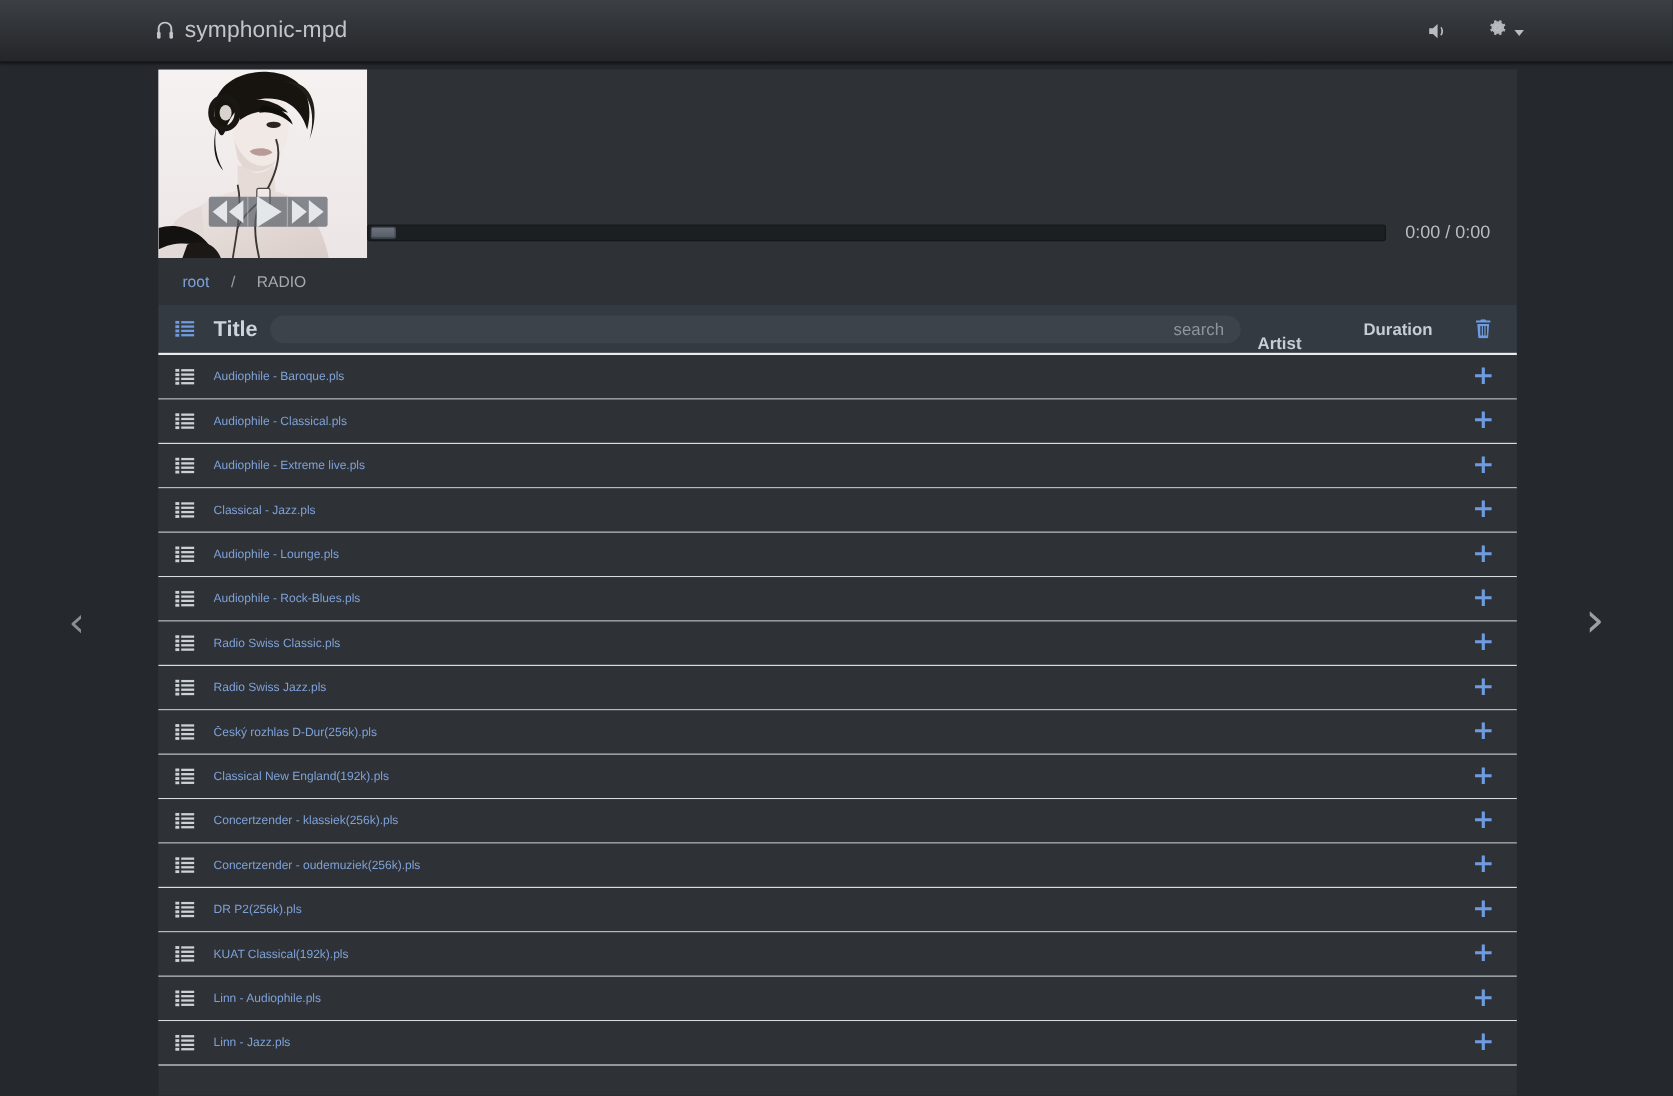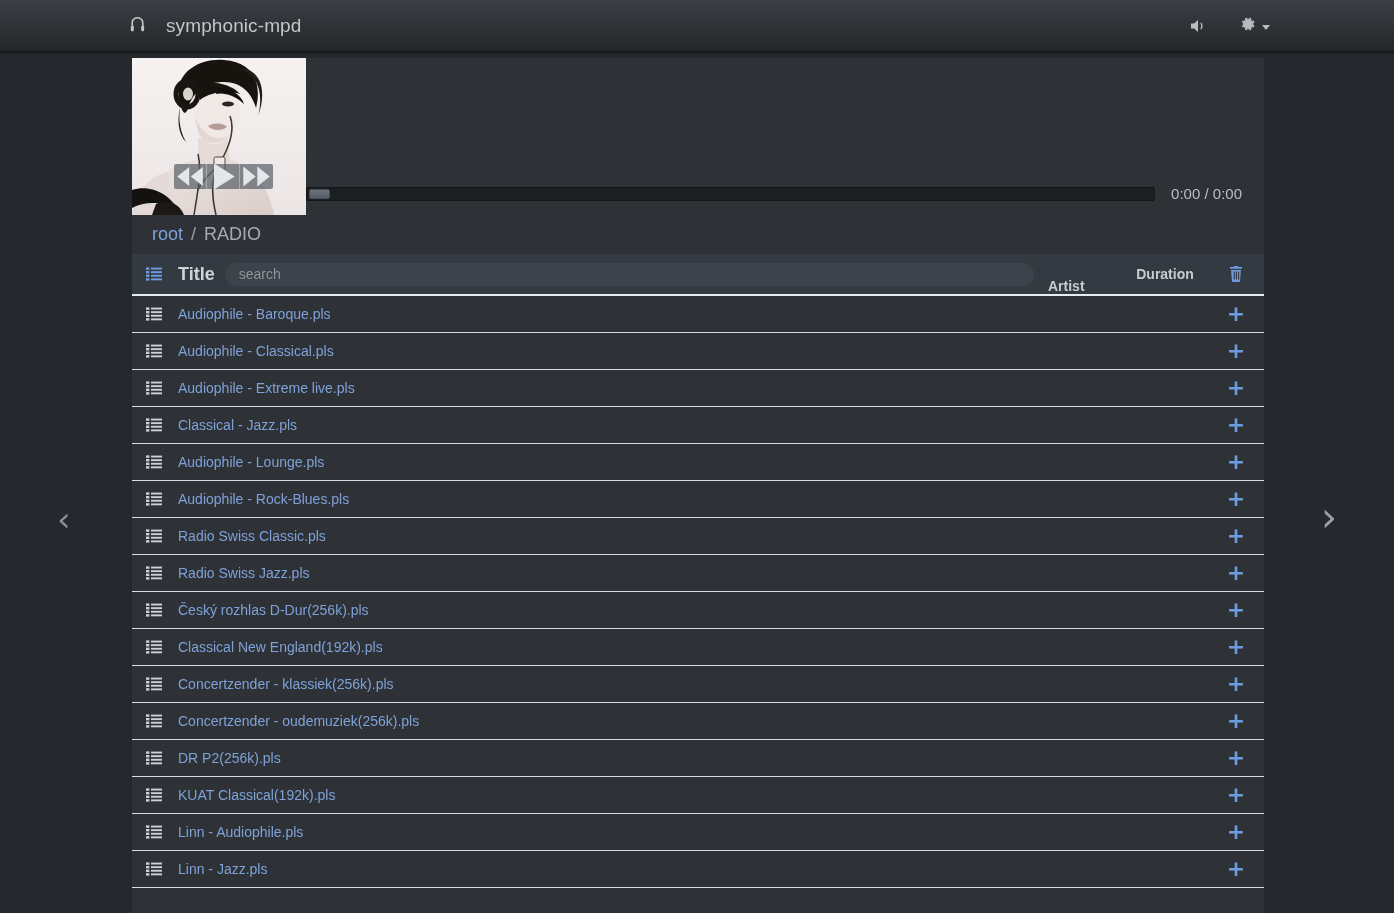--- a/index.html
+++ b/index.html
@@ -19,21 +19,22 @@
     height: 52px;
     background: linear-gradient(to bottom, #3c3f43 0%, #2e3135 55%, #242629 100%);
     border-bottom: 1px solid #16181a;
     display: flex;
     align-items: center;
     box-shadow: 0 1px 2px rgba(0,0,0,.5);
   }
   .brand {
     margin-left: 128px;
     display: flex;
-    gap: 19px;
+    align-items: center;
+    gap: 7px;
     font-size: 19px;
     color: #c2c6cb;
     letter-spacing: .1px;
     text-decoration: none;
   }
   .brand .hp { display: inline-flex; width: 19px; height: 19px; }
   .nav-right {
     margin-left: auto;
     margin-right: 124px;
     display: flex;
@@ -143,22 +144,22 @@
     white-space: nowrap;
     font-family: "Liberation Sans", sans-serif;
   }
 
   
   .crumbs {
     height: 39px;
     display: flex;
     align-items: center;
     padding-left: 20px;
-    font-size: 18px;
-    gap: 8px;
+    font-size: 13px;
+    gap: 18px;
     background: #2e3237;
   }
   .crumbs a { color: #7ea1d8; text-decoration: none; cursor: pointer; }
   .crumbs .sep { color: #9aa0a7; }
   .crumbs .cur { color: #a6abb1; }
 
   
   .lhead {
     height: 42px;
     display: flex;
@@ -180,20 +181,21 @@
     width: 100%;
     height: 23px;
     border-radius: 12px;
     border: none;
     outline: none;
     background: #3c434a;
     color: #cfd4da;
     padding: 0 14px;
     font-size: 14px;
     font-family: "Liberation Sans", sans-serif;
+    text-align: right;
   }
   .searchbox::placeholder { color: #8f959c; }
   .col-artist, .col-duration {
     font-size: 14px; font-weight: bold; color: #c8cdd3;
     white-space: nowrap;
   }
   .col-artist { width: 74px; text-align: left; margin-top: 24px; }
   .col-duration { width: 86px; text-align: center; }
   .col-action { width: 56px; display: flex; justify-content: center; align-items: center; }
 
@@ -202,21 +204,21 @@
   .row {
     height: 37px;
     display: flex;
     align-items: center;
     padding-left: 14px;
     border-bottom: 1px solid #d8dce0;
     background: #2e3237;
   }
   .row .name {
     flex: 1;
-    font-size: 14px;
+    font-size: 10px;
     color: #7ea1d8;
     text-decoration: none;
     cursor: pointer;
     white-space: nowrap;
     overflow: hidden;
     text-overflow: ellipsis;
     padding-right: 12px;
   }
   .plus {
     width: 56px; flex: none;

